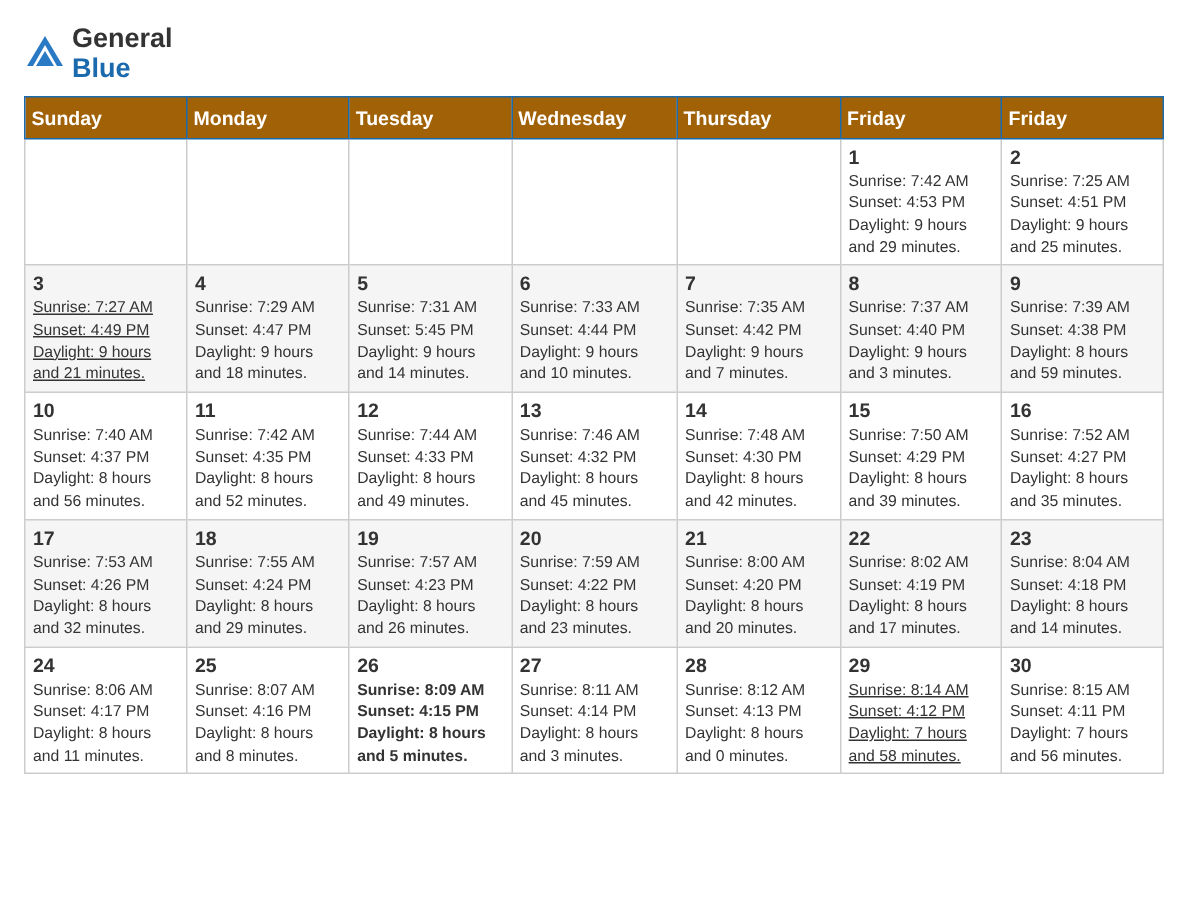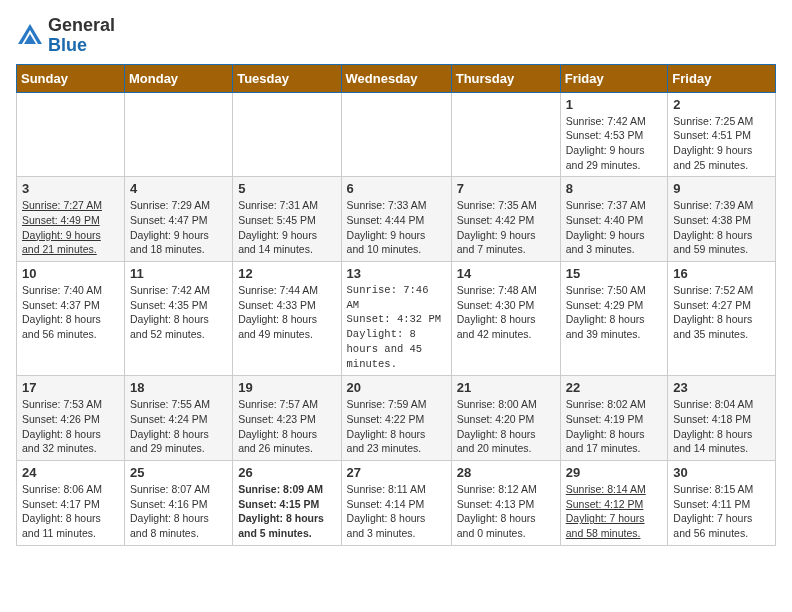--- a/index.html
+++ b/index.html
@@ -200,21 +200,21 @@
 Daylight: 8 hours and 52 minutes.</div>
         </td>
         <td>
           <div class="day-number">12</div>
           <div class="day-info" style="white-space: pre-line;">Sunrise: 7:44 AM
 Sunset: 4:33 PM
 Daylight: 8 hours and 49 minutes.</div>
         </td>
         <td>
           <div class="day-number">13</div>
-          <div class="day-info" style="white-space: pre-line; font-family: Liberation Mono, monospace;">Sunrise: 7:46 AM
+          <div class="day-info" style="white-space: pre-line;">Sunrise: 7:46 AM
 Sunset: 4:32 PM
 Daylight: 8 hours and 45 minutes.</div>
         </td>
         <td>
           <div class="day-number">14</div>
           <div class="day-info" style="white-space: pre-line;">Sunrise: 7:48 AM
 Sunset: 4:30 PM
 Daylight: 8 hours and 42 minutes.</div>
         </td>
         <td>

